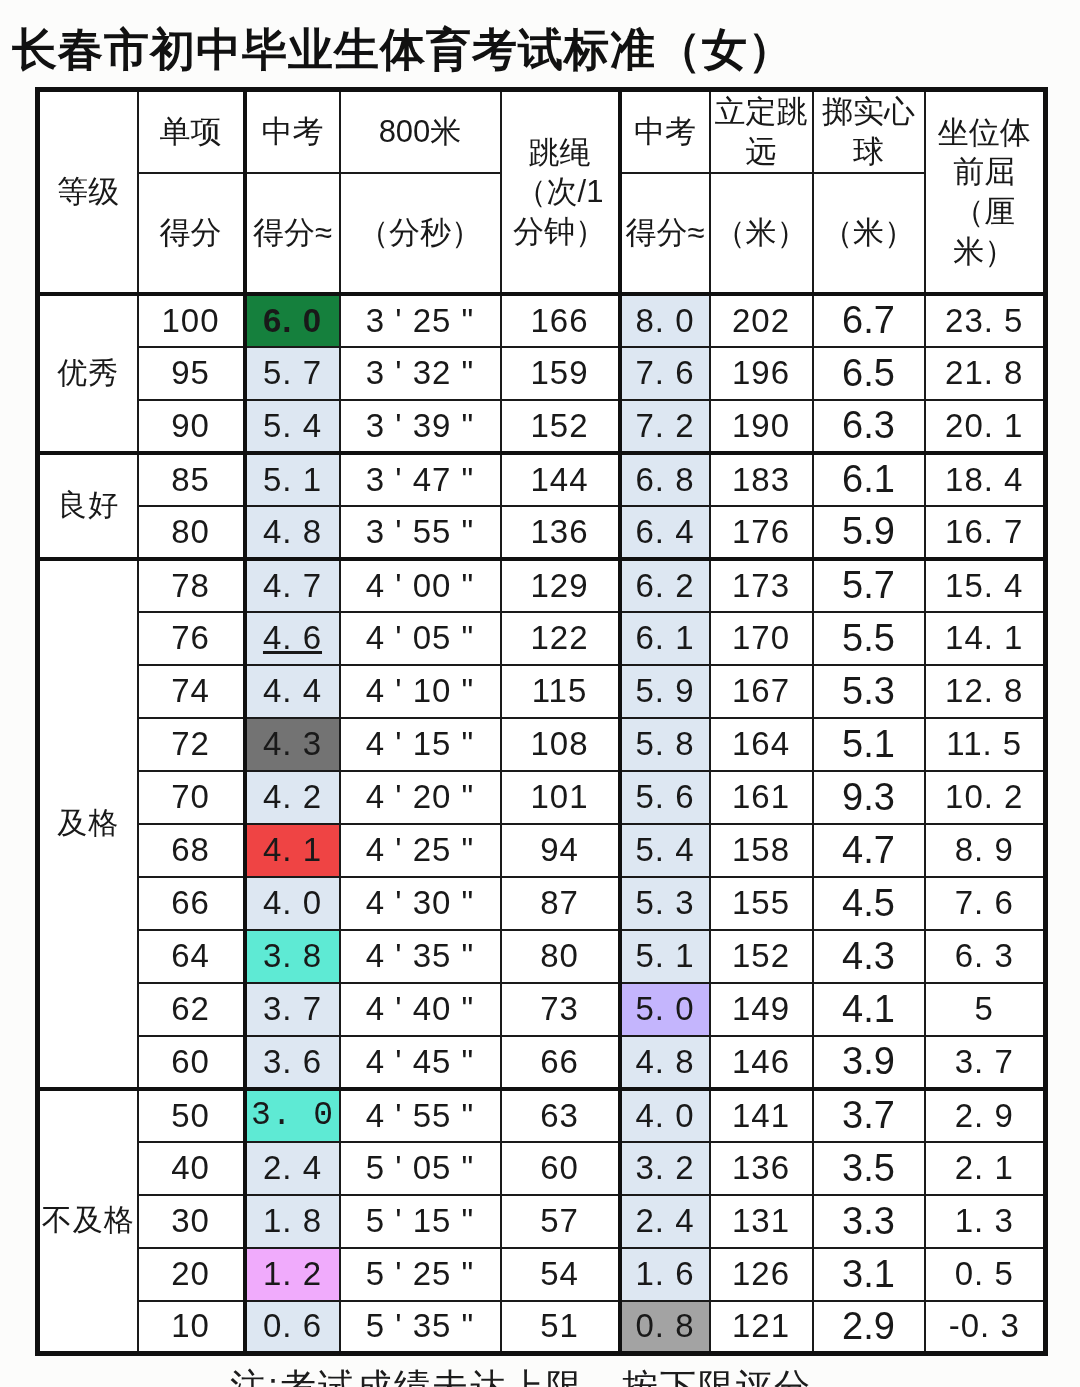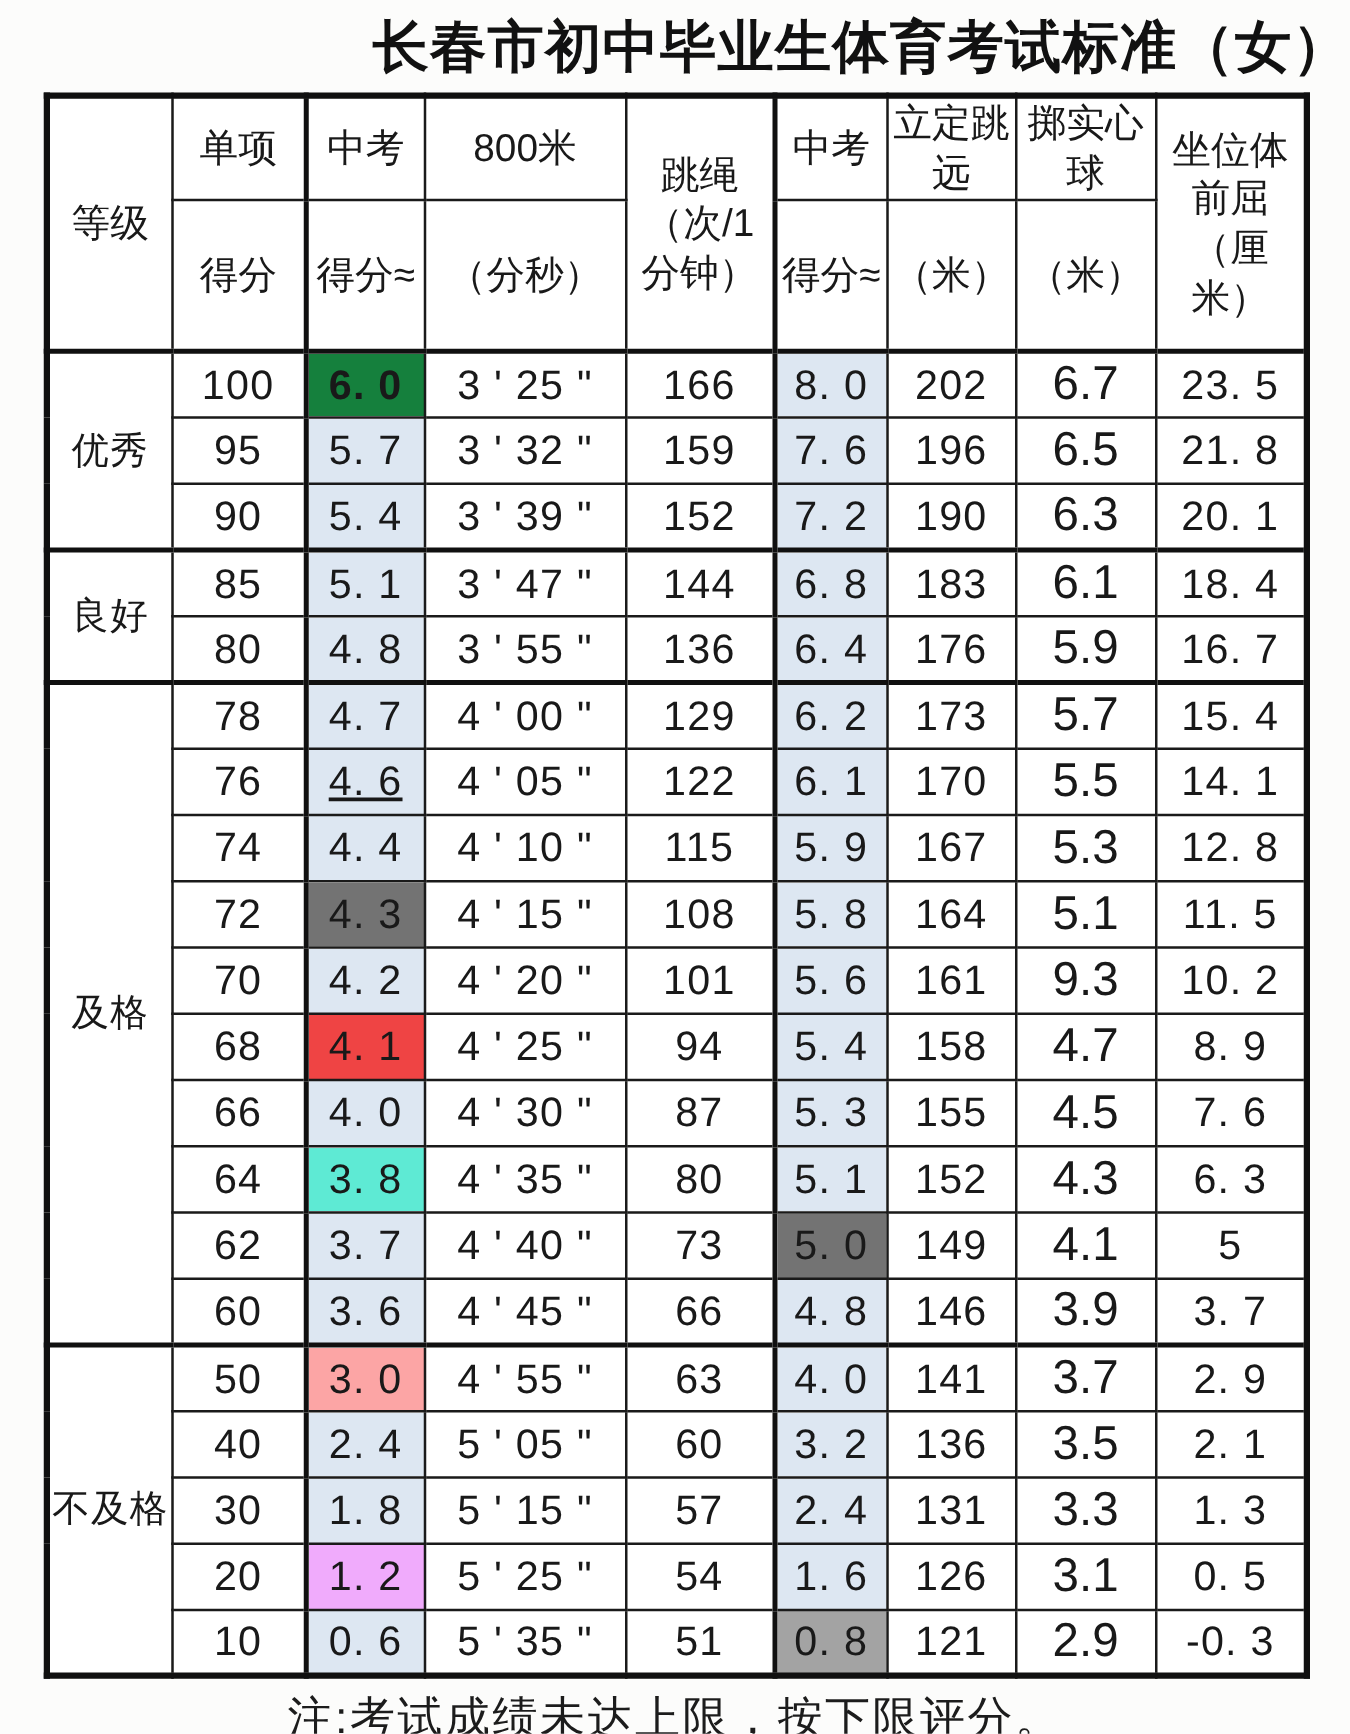--- a/index.html
+++ b/index.html
@@ -10,23 +10,23 @@
     color: #191919;
     font-family: "Liberation Sans", "DejaVu Sans", sans-serif;
   }
   .page {
     position: relative;
     width: 1080px; height: 1387px;
     overflow: hidden;
     background: #fcfcfb;
   }
   .title {
-    margin: 0;
+    margin: 12px;
     padding-top: 13px;
-    text-align: right;
+    text-align: left;
     font-size: 45px;
     font-weight: bold;
     letter-spacing: 1px;
     line-height: 1.12;
     color: #111;
   }
   table.standards {
     border-collapse: collapse;
     table-layout: fixed;
     width: 1008px;
@@ -251,39 +251,39 @@
           <td class="hl bL" style="background-color: rgb(221, 231, 242);">5. 1</td>
           <td>152</td>
           <td class="ball">4.3</td>
           <td>6. 3</td>
         </tr>
         <tr>
           <td>62</td>
           <td class="hl bL" style="background-color: rgb(221, 231, 242);">3. 7</td>
           <td>4 ' 40 "</td>
           <td>73</td>
-          <td class="hl bL" style="background-color: #737373;">5. 0</td>
+          <td class="hl bL" style="background-color: #c4b5fd;">5. 0</td>
           <td>149</td>
           <td class="ball">4.1</td>
           <td>5</td>
         </tr>
         <tr>
           <td>60</td>
           <td class="hl bL" style="background-color: rgb(221, 231, 242);">3. 6</td>
           <td>4 ' 45 "</td>
           <td>66</td>
           <td class="hl bL" style="background-color: rgb(221, 231, 242);">4. 8</td>
           <td>146</td>
           <td class="ball">3.9</td>
           <td>3. 7</td>
         </tr>
         <tr class="gstart">
           <td rowspan="5" class="grade">不及格</td>
           <td>50</td>
-          <td class="hl bL" style="background-color: #fca5a5;">3. 0</td>
+          <td class="hl bL" style="background-color: #5eead4; font-family: Liberation Mono, monospace;">3. 0</td>
           <td>4 ' 55 "</td>
           <td>63</td>
           <td class="hl bL" style="background-color: rgb(221, 231, 242);">4. 0</td>
           <td>141</td>
           <td class="ball">3.7</td>
           <td>2. 9</td>
         </tr>
         <tr>
           <td>40</td>
           <td class="hl bL" style="background-color: rgb(221, 231, 242);">2. 4</td>

